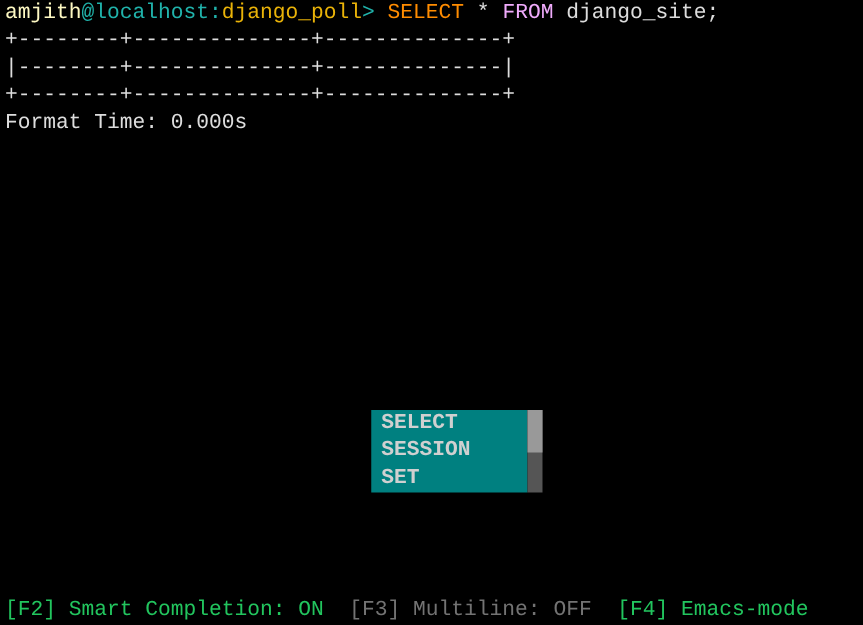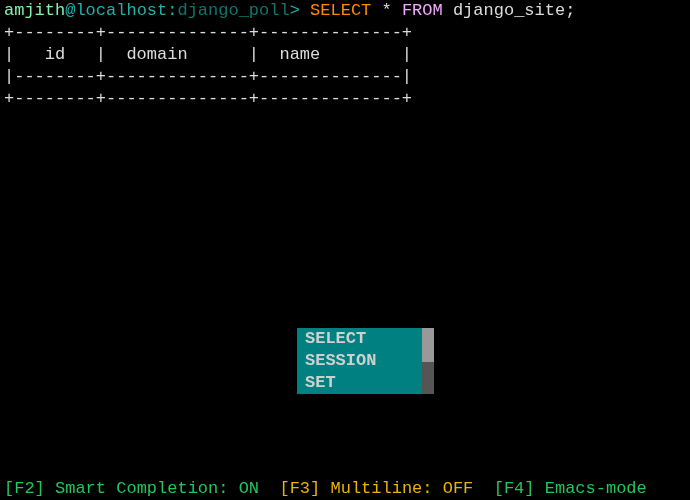--- a/index.html
+++ b/index.html
@@ -18,35 +18,35 @@
       overflow: hidden;
       position: relative;
     }
     .terminal {
       padding: 0 4px;
     }
     .line {
       white-space: pre;
     }
     .prompt-user {
-      color: #86efac;
+      color: #fef9c3;
       margin-top: 46px;
     }
     .prompt-at {
       color: #20b2aa;
     }
     .prompt-host {
       color: #20b2aa;
       margin-top: 35px;
     }
     .prompt-colon {
       color: #20b2aa;
     }
     .prompt-db {
-      color: #0f766e;
+      color: #eab308;
     }
     .prompt-gt {
       color: #20b2aa;
     }
     .kw-select {
       color: #ff8c00;
     }
     .kw-from {
       color: #f0abfc;
     }
@@ -104,40 +104,40 @@
       background: #000;
       color: #ddd;
       padding: 0 4px;
       white-space: pre;
       line-height: 22px;
     }
     .status-active {
       color: #22c55e;
     }
     .status-dim {
-      color: #eab308;
+      color: #737373;
     }
     .statusbar-gap {
       height: 18px;
       background: #000;
       position: absolute;
       bottom: 22px;
       left: 0;
       width: 100%;
     }
   </style>
 </head>
 <body>
 
 <div class="terminal">
   <div class="line"><span class="prompt-user">amjith</span><span class="prompt-at">@</span><span class="prompt-host">localhost</span><span class="prompt-colon">:</span><span class="prompt-db">django_poll</span><span class="prompt-gt">&gt; </span><span class="kw-select">SELECT</span><span class="plain"> * </span><span class="kw-from">FROM</span><span class="plain"> django_site;</span></div>
   <div class="line table-line">+--------+--------------+--------------+</div>
-  <div class="line table-line">|   id   |  domain      |  name        |</div>
   <div class="line table-line">|--------+--------------+--------------|</div>
   <div class="line table-line">+--------+--------------+--------------+</div>
+  <div class="line">Format Time: 0.000s</div>
 </div>
 
 <div class="menu menu-wrap">
   <div class="menu-item">SELECT</div>
   <div class="menu-item">SESSION</div>
   <div class="menu-item">SET</div>
 
   <div class="scrollbar">
     <div class="scrollbar-thumb"></div>
   </div>

